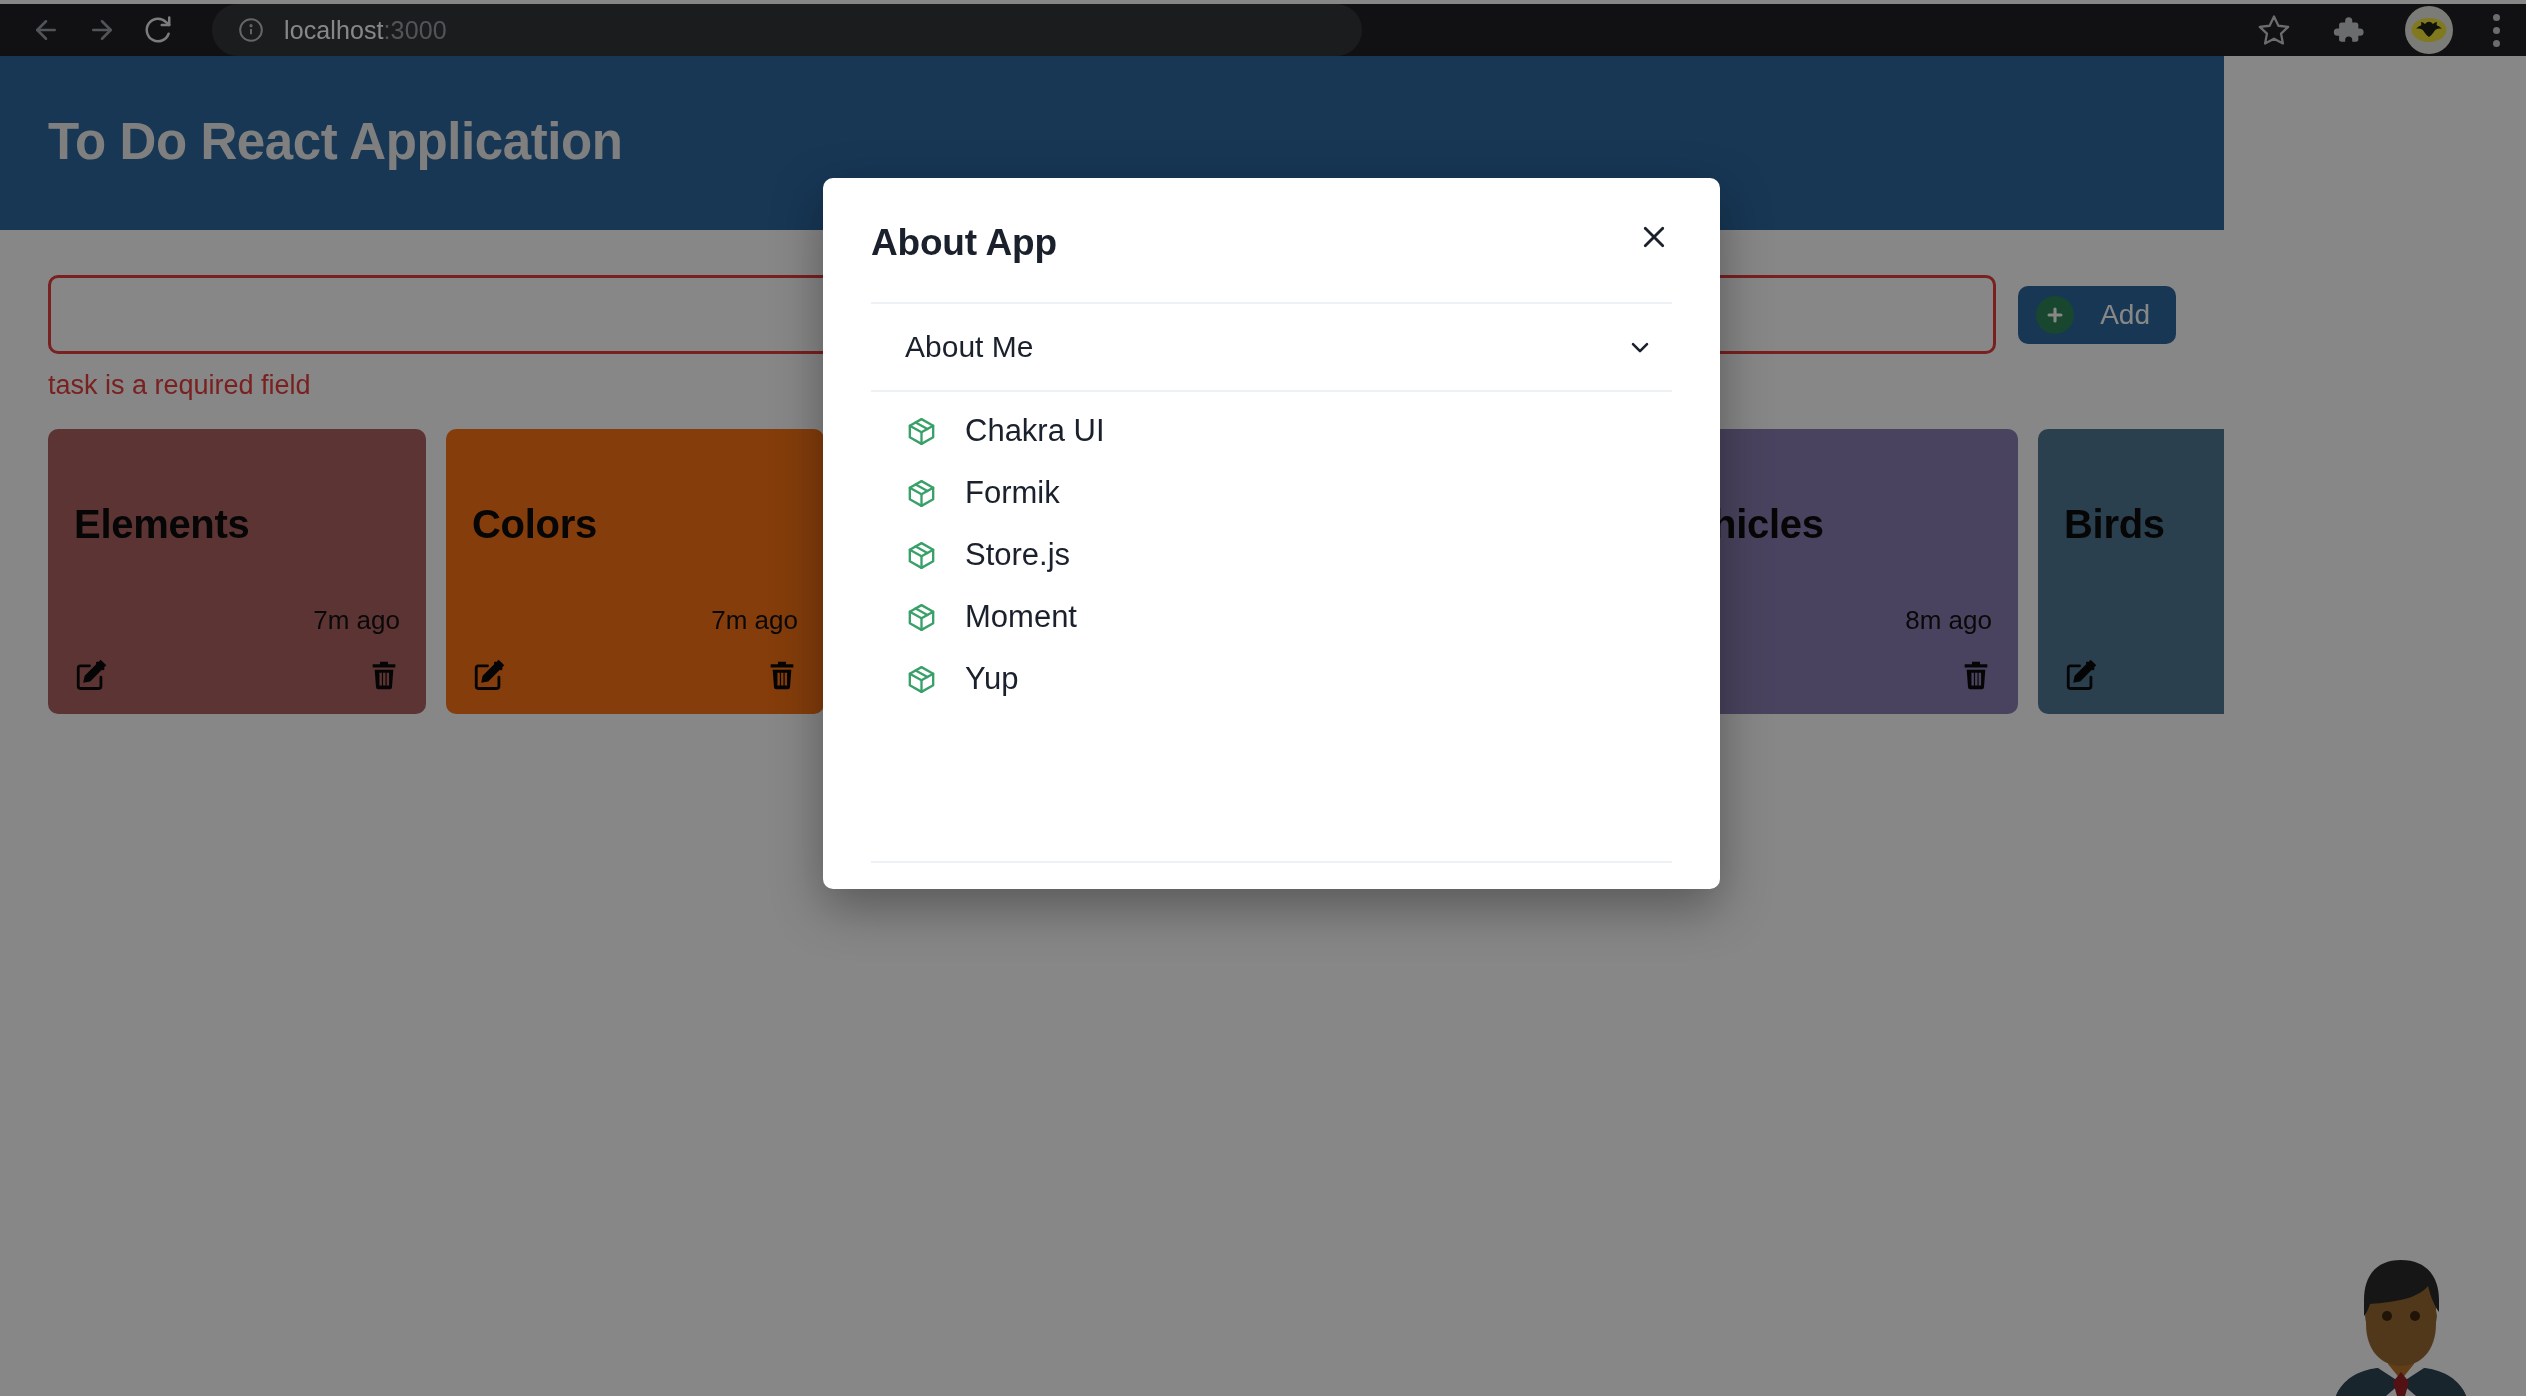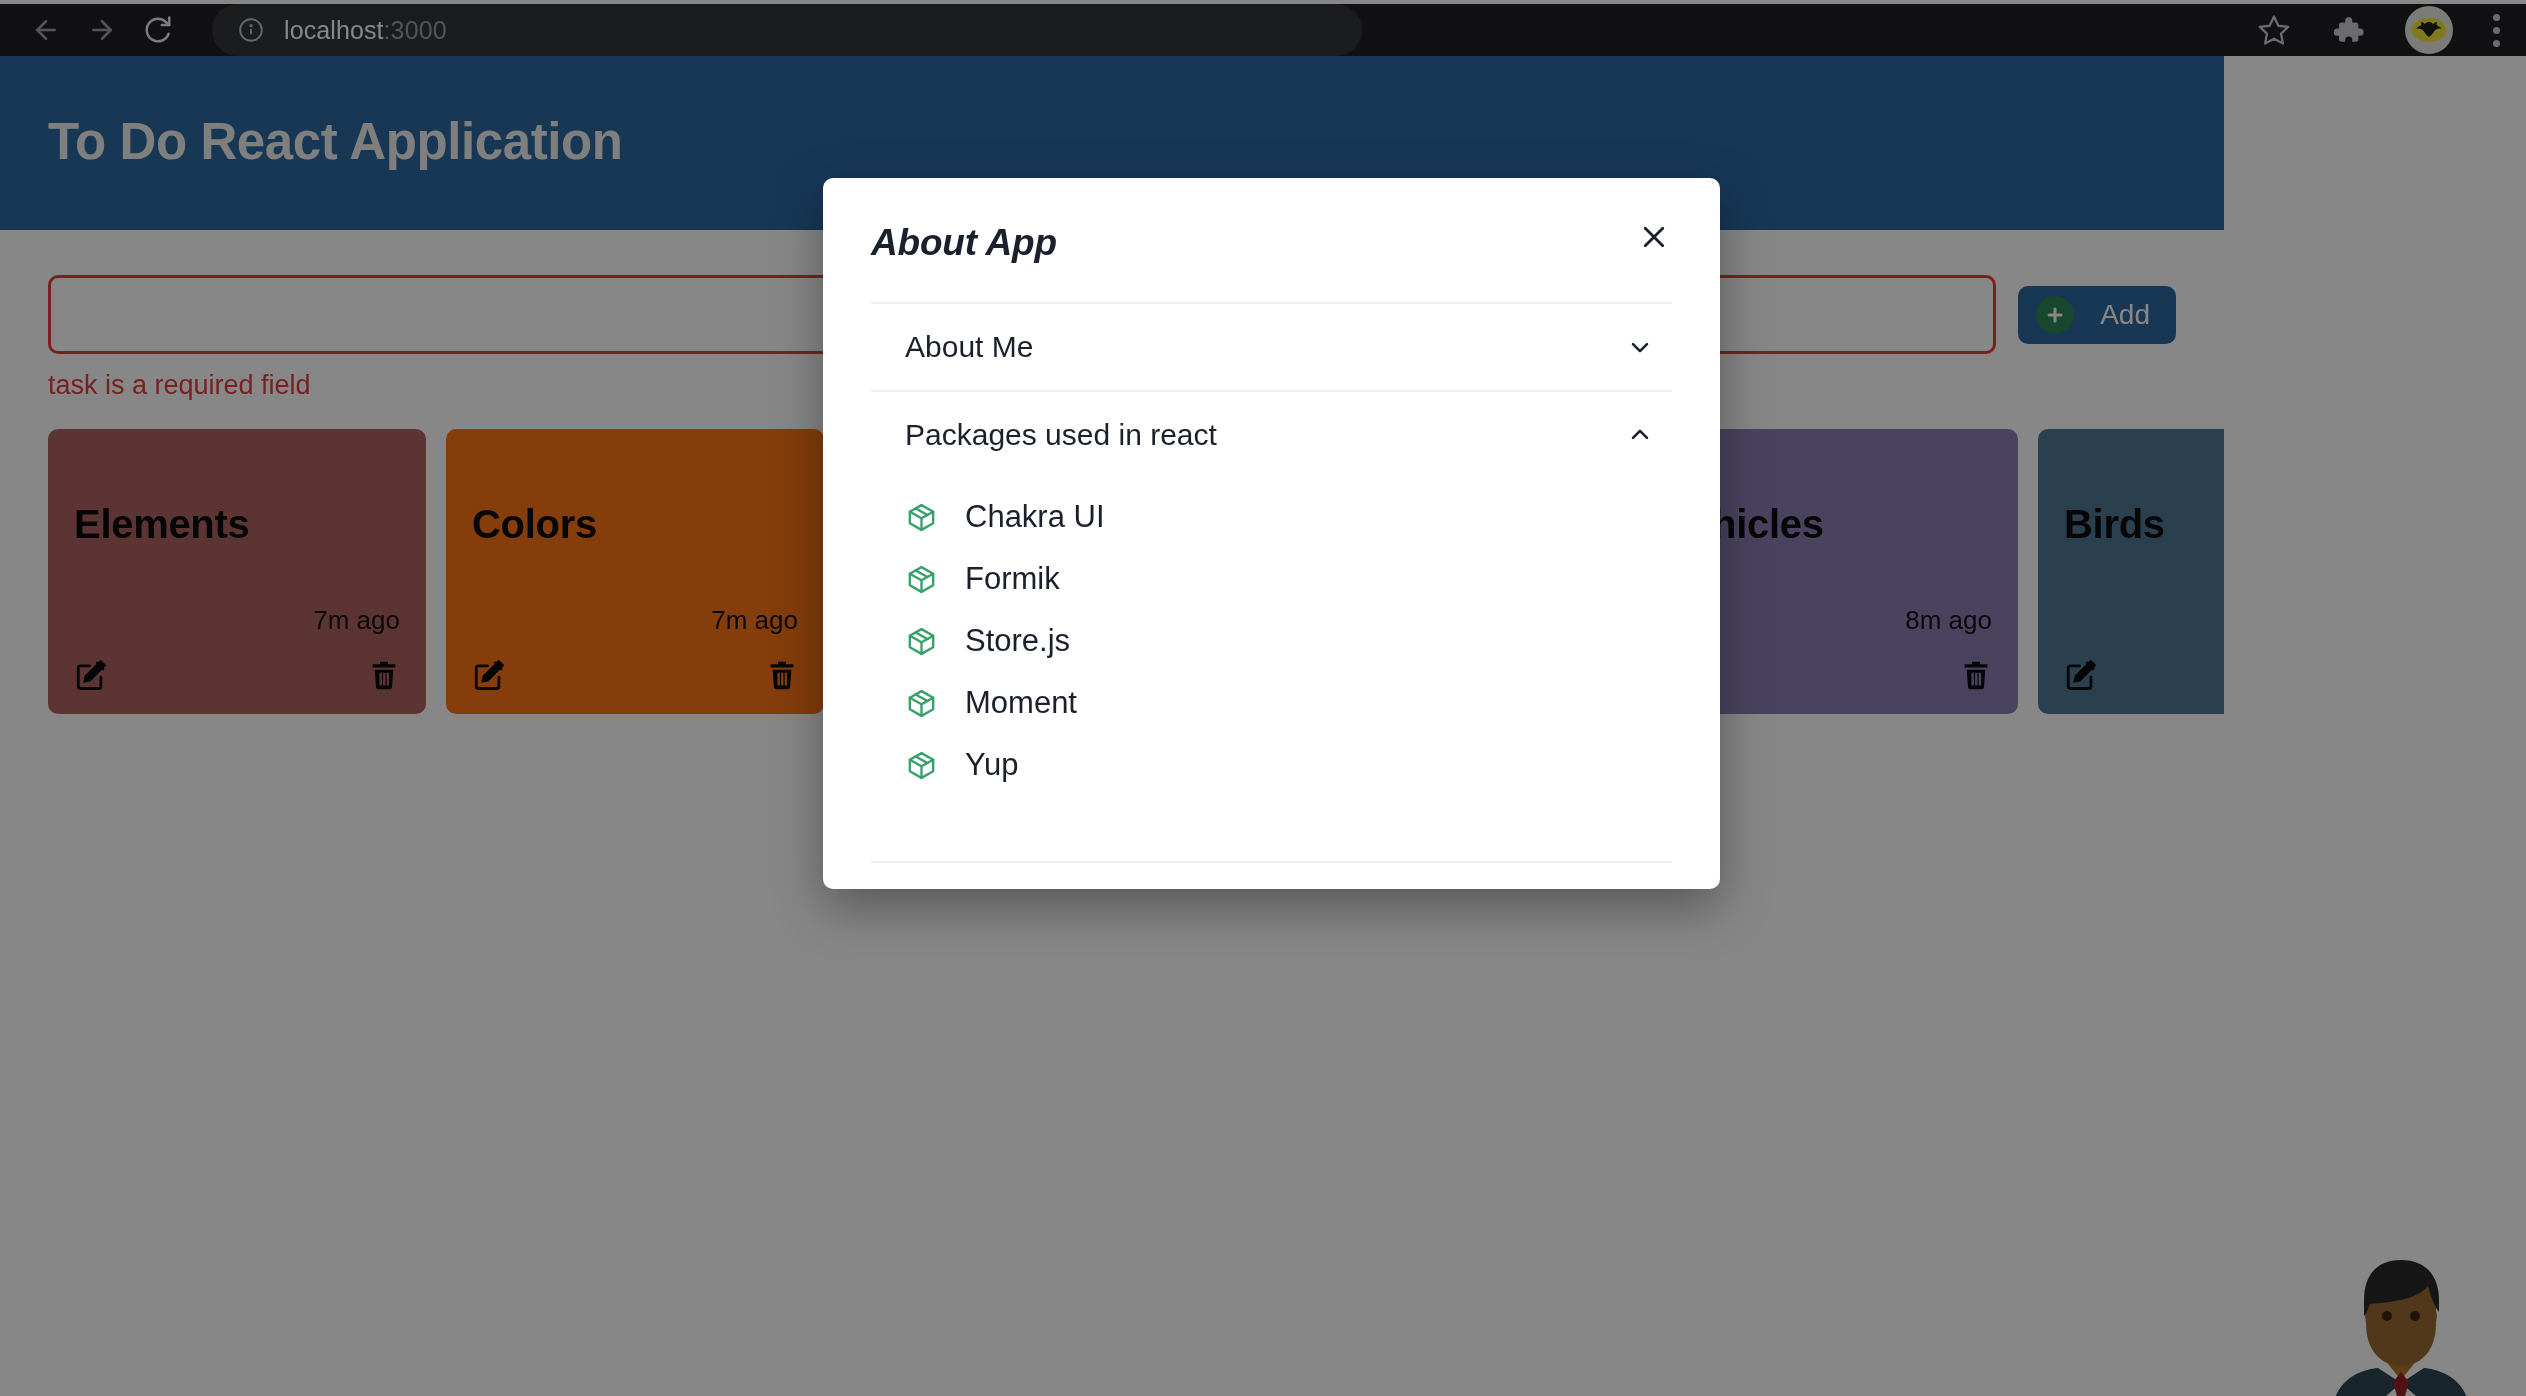--- a/index.html
+++ b/index.html
@@ -169,21 +169,21 @@
     z-index: 210;
     overflow: hidden;
     display: flex; flex-direction: column;
   }
   .modal-header {
     padding: 44px 48px 0 48px;
     position: relative;
   }
   .modal-title {
     font-size: 37px; font-weight: bold;
-    color: #1a202c; letter-spacing: -0.2px; font-style: italic;
+    color: #1a202c; letter-spacing: -0.2px;
   }
   .modal-close {
     position: absolute;
     right: 38px; top: 32px;
     width: 56px; height: 56px;
     display: flex; align-items: center; justify-content: center;
     background: transparent; border: none; cursor: pointer;
     color: #1a202c; border-radius: 8px;
   }
   .modal-divider-top {
@@ -447,28 +447,20 @@
         <span class="accordion-label">About Me</span>
         <span class="chevron">
           <svg width="28" height="28" viewBox="0 0 24 24" fill="none" stroke="currentColor" stroke-width="2.2" stroke-linecap="round" stroke-linejoin="round">
               <polyline points="6 9.5 12 15.5 18 9.5"></polyline>
             </svg>
         </span>
       </button>
     </div>
 
     <div class="accordion-item">
-      <button class="accordion-head">
-        <span class="accordion-label">Packages used in react</span>
-        <span class="chevron">
-          <svg width="28" height="28" viewBox="0 0 24 24" fill="none" stroke="currentColor" stroke-width="2.2" stroke-linecap="round" stroke-linejoin="round">
-              <polyline points="6 14.5 12 8.5 18 14.5"></polyline>
-            </svg>
-        </span>
-      </button>
       <div class="accordion-panel" id="package-list">
           <div class="pkg-item">
             <span class="pkg-icon">
               <svg width="33" height="33" viewBox="0 0 24 24" fill="none" stroke="currentColor" stroke-width="1.7" stroke-linejoin="round" stroke-linecap="round">
                 <path d="M20.5 7.8v8.4L12 21 3.5 16.2V7.8L12 3z"></path>
                 <path d="M3.5 7.8 12 12.6l8.5-4.8"></path>
                 <path d="M12 12.6V21"></path>
                 <path d="M7.8 5.4l8.5 4.8"></path>
               </svg>
             </span>

